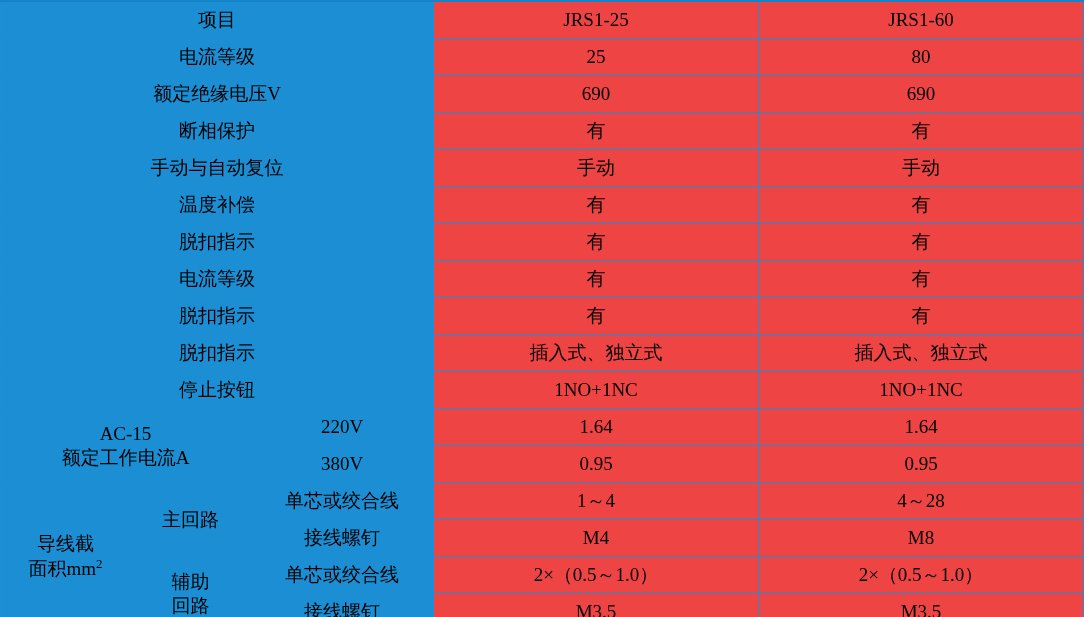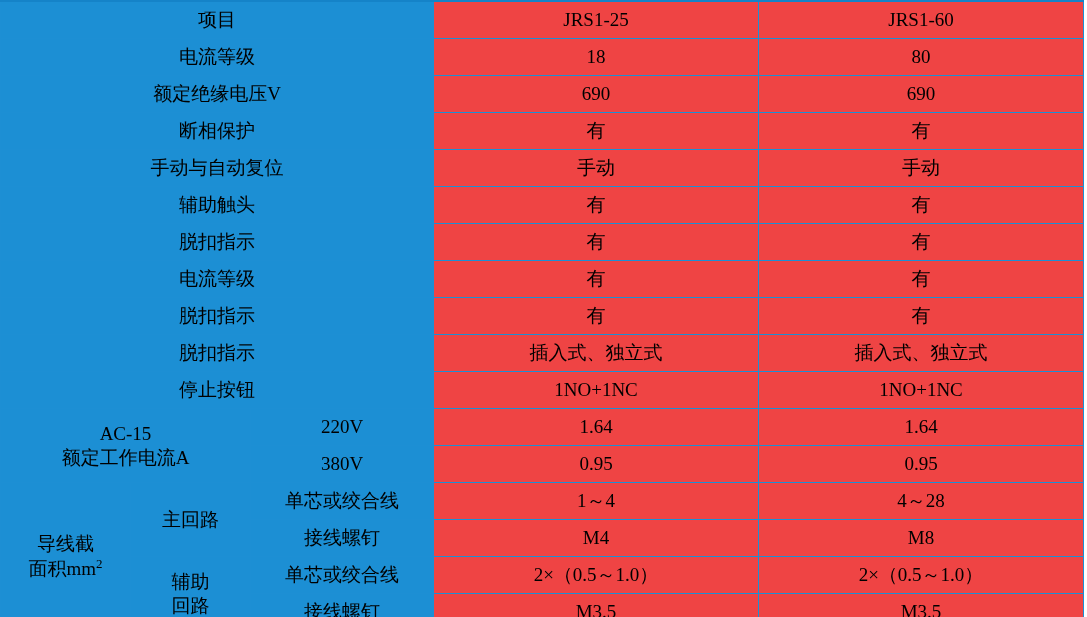--- a/index.html
+++ b/index.html
@@ -75,21 +75,21 @@
       <td class="value">
         <div class="cell-inner">JRS1-60</div>
       </td>
     </tr>
 
     <tr>
       <td class="label" colspan="3">
         <div class="cell-inner">电流等级</div>
       </td>
       <td class="value">
-        <div class="cell-inner">18</div>
+        <div class="cell-inner">25</div>
       </td>
       <td class="value">
         <div class="cell-inner">80</div>
       </td>
     </tr>
 
     <tr>
       <td class="label" colspan="3">
         <div class="cell-inner">额定绝缘电压V</div>
       </td>
@@ -120,21 +120,21 @@
       <td class="value">
         <div class="cell-inner">手动</div>
       </td>
       <td class="value">
         <div class="cell-inner">手动</div>
       </td>
     </tr>
 
     <tr>
       <td class="label" colspan="3">
-        <div class="cell-inner">辅助触头</div>
+        <div class="cell-inner">温度补偿</div>
       </td>
       <td class="value">
         <div class="cell-inner">有</div>
       </td>
       <td class="value">
         <div class="cell-inner">有</div>
       </td>
     </tr>
 
     <tr>

